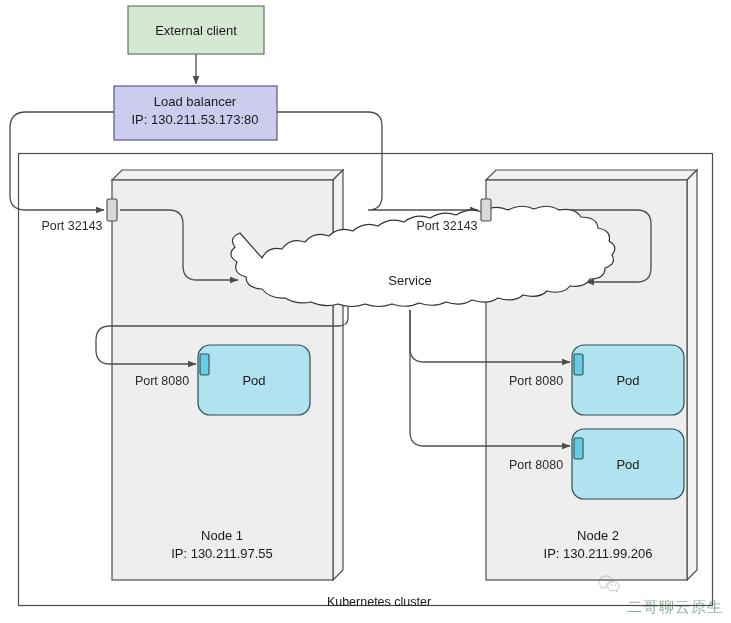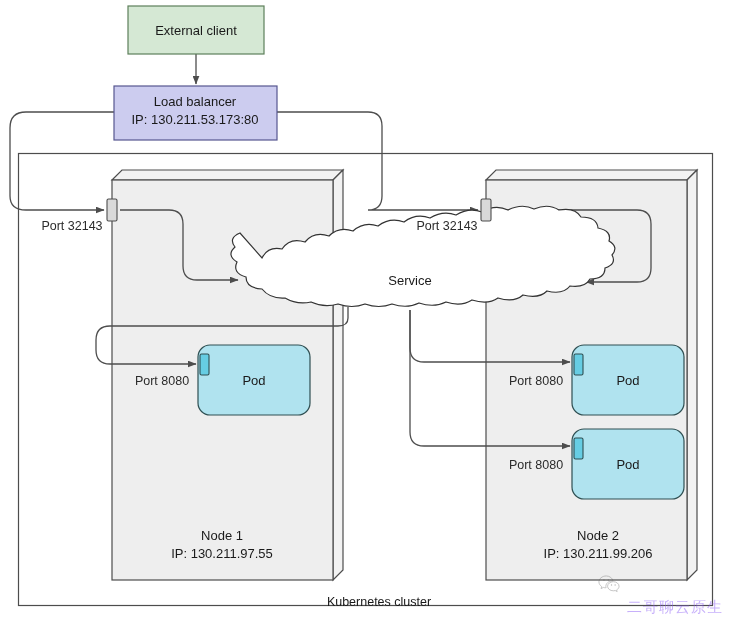--- a/index.html
+++ b/index.html
@@ -97,21 +97,21 @@
     bottom: 6px;
     display: flex;
     align-items: center;
     gap: 7px;
     opacity: 0.48;
     pointer-events: none;
   }
   .watermark-text {
     font-family: "Liberation Sans", sans-serif;
     font-size: 15px;
-    color: #8b5cf6;
+    color: #14532d;
     letter-spacing: 1px;
     white-space: nowrap;
     margin-top: 48px;
   }
   .watermark-logo {
     width: 22px;
     height: 19px;
     flex: 0 0 auto;
   }
 </style>

